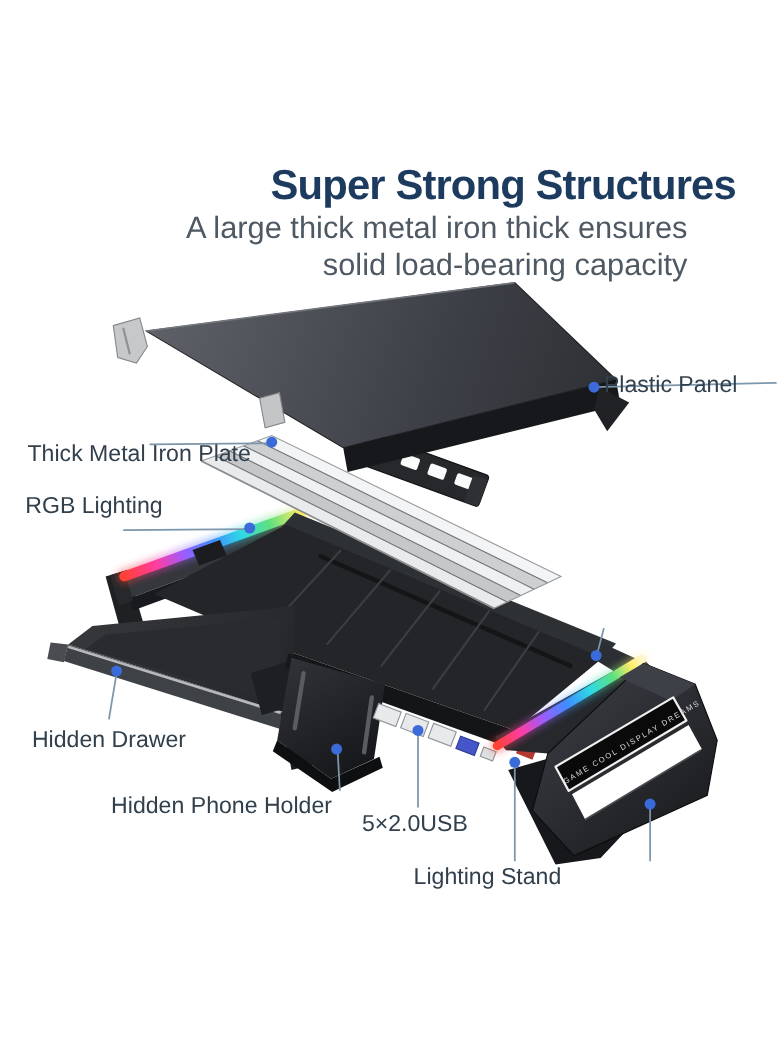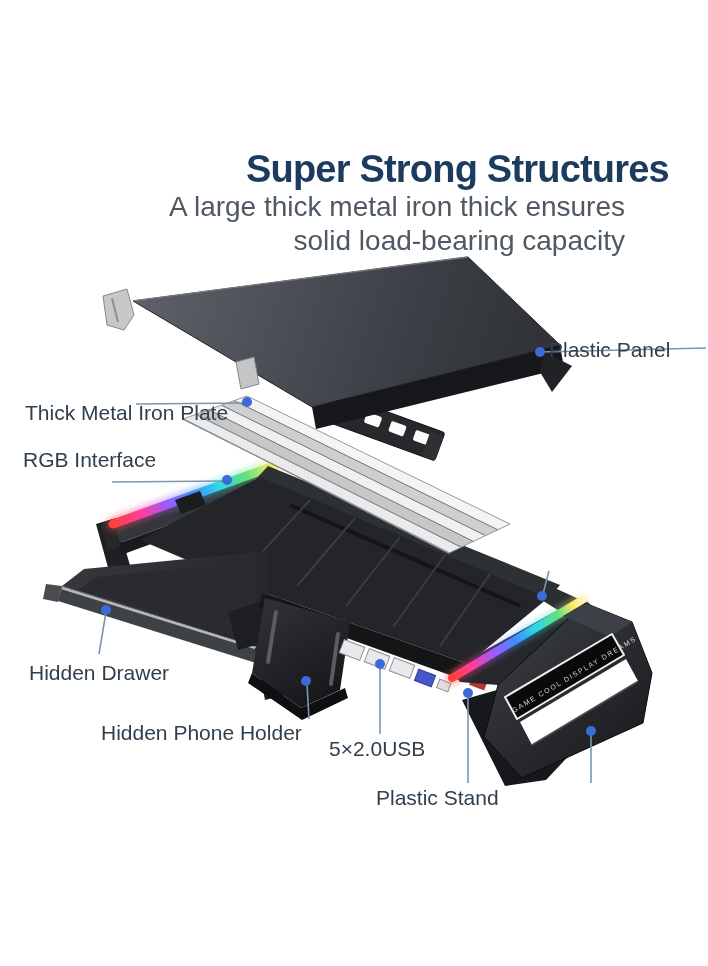--- a/index.html
+++ b/index.html
@@ -201,18 +201,18 @@
       <circle cx="106" cy="610" r="5"></circle>
       <circle cx="306" cy="681" r="5"></circle>
       <circle cx="380" cy="664" r="5"></circle>
       <circle cx="468" cy="693" r="5"></circle>
       <circle cx="591" cy="731" r="5"></circle>
     </g>
   </svg>
 
   <div class="callout-label" id="lbl-plastic-panel">Plastic Panel</div>
   <div class="callout-label" id="lbl-thick-metal">Thick Metal Iron Plate</div>
-  <div class="callout-label" id="lbl-rgb-lighting">RGB Interface</div>
+  <div class="callout-label" id="lbl-rgb-lighting">RGB Lighting</div>
   <div class="callout-label" id="lbl-hidden-drawer">Hidden Drawer</div>
   <div class="callout-label" id="lbl-hidden-phone-holder">Hidden Phone Holder</div>
   <div class="callout-label" id="lbl-usb-ports">5×2.0USB</div>
-  <div class="callout-label" id="lbl-foldable-stand">Plastic Stand</div>
+  <div class="callout-label" id="lbl-foldable-stand">Lighting Stand</div>
 </div>
 
 </body></html>

